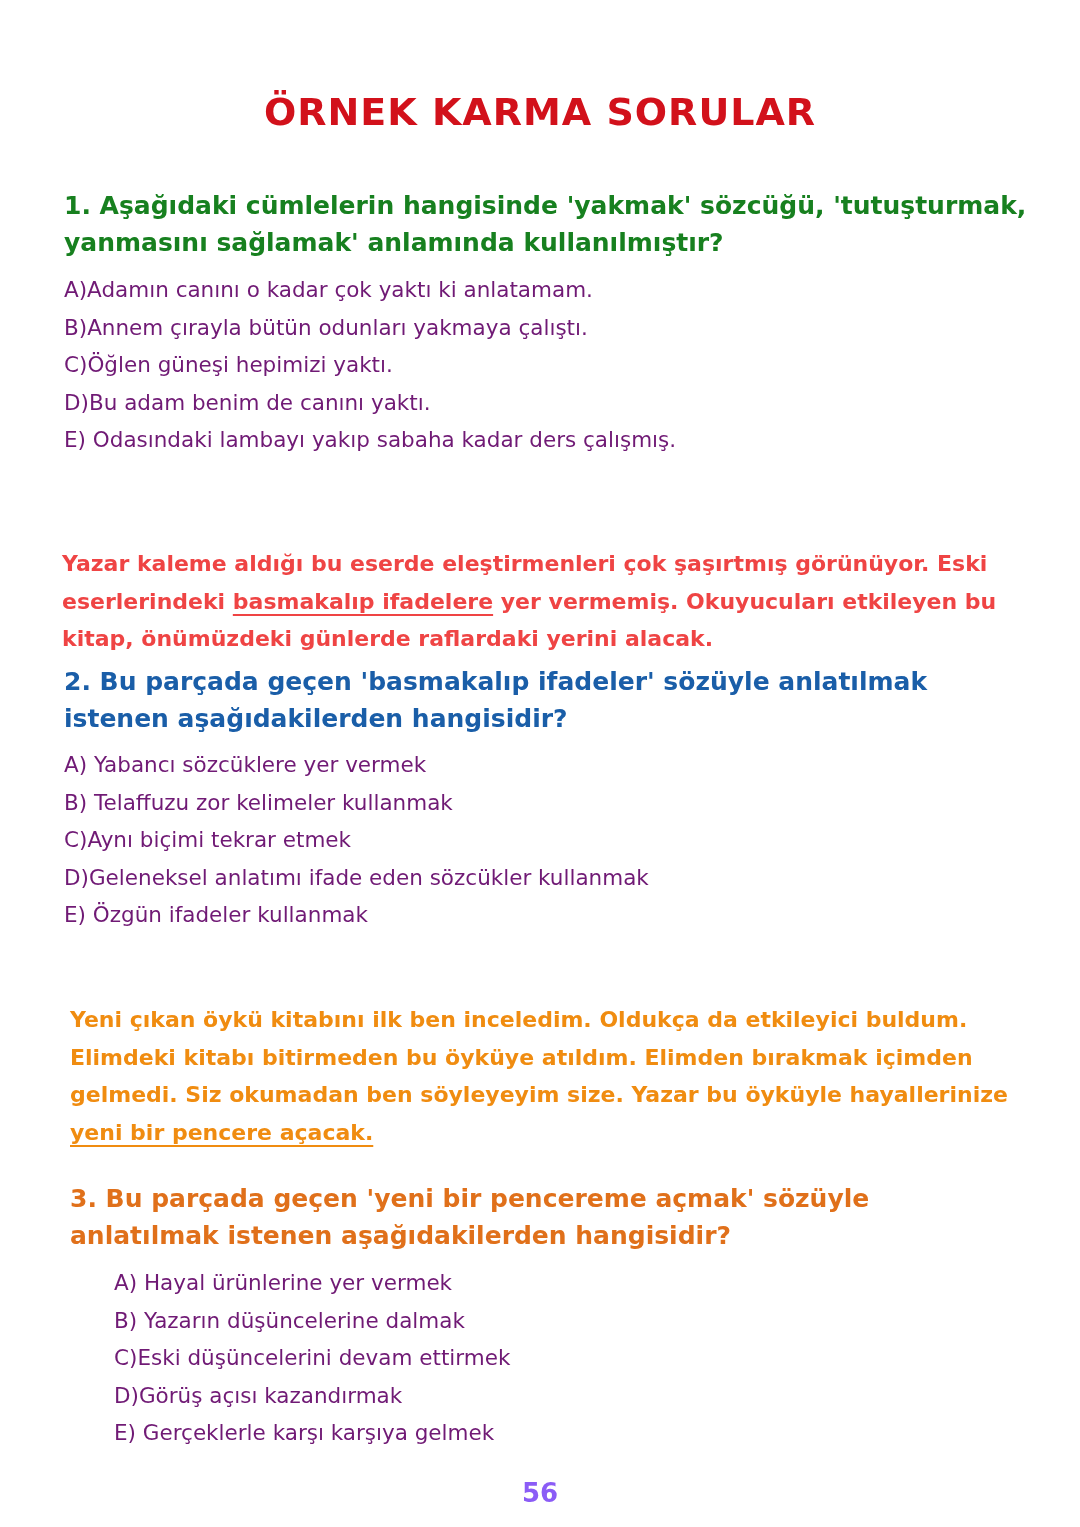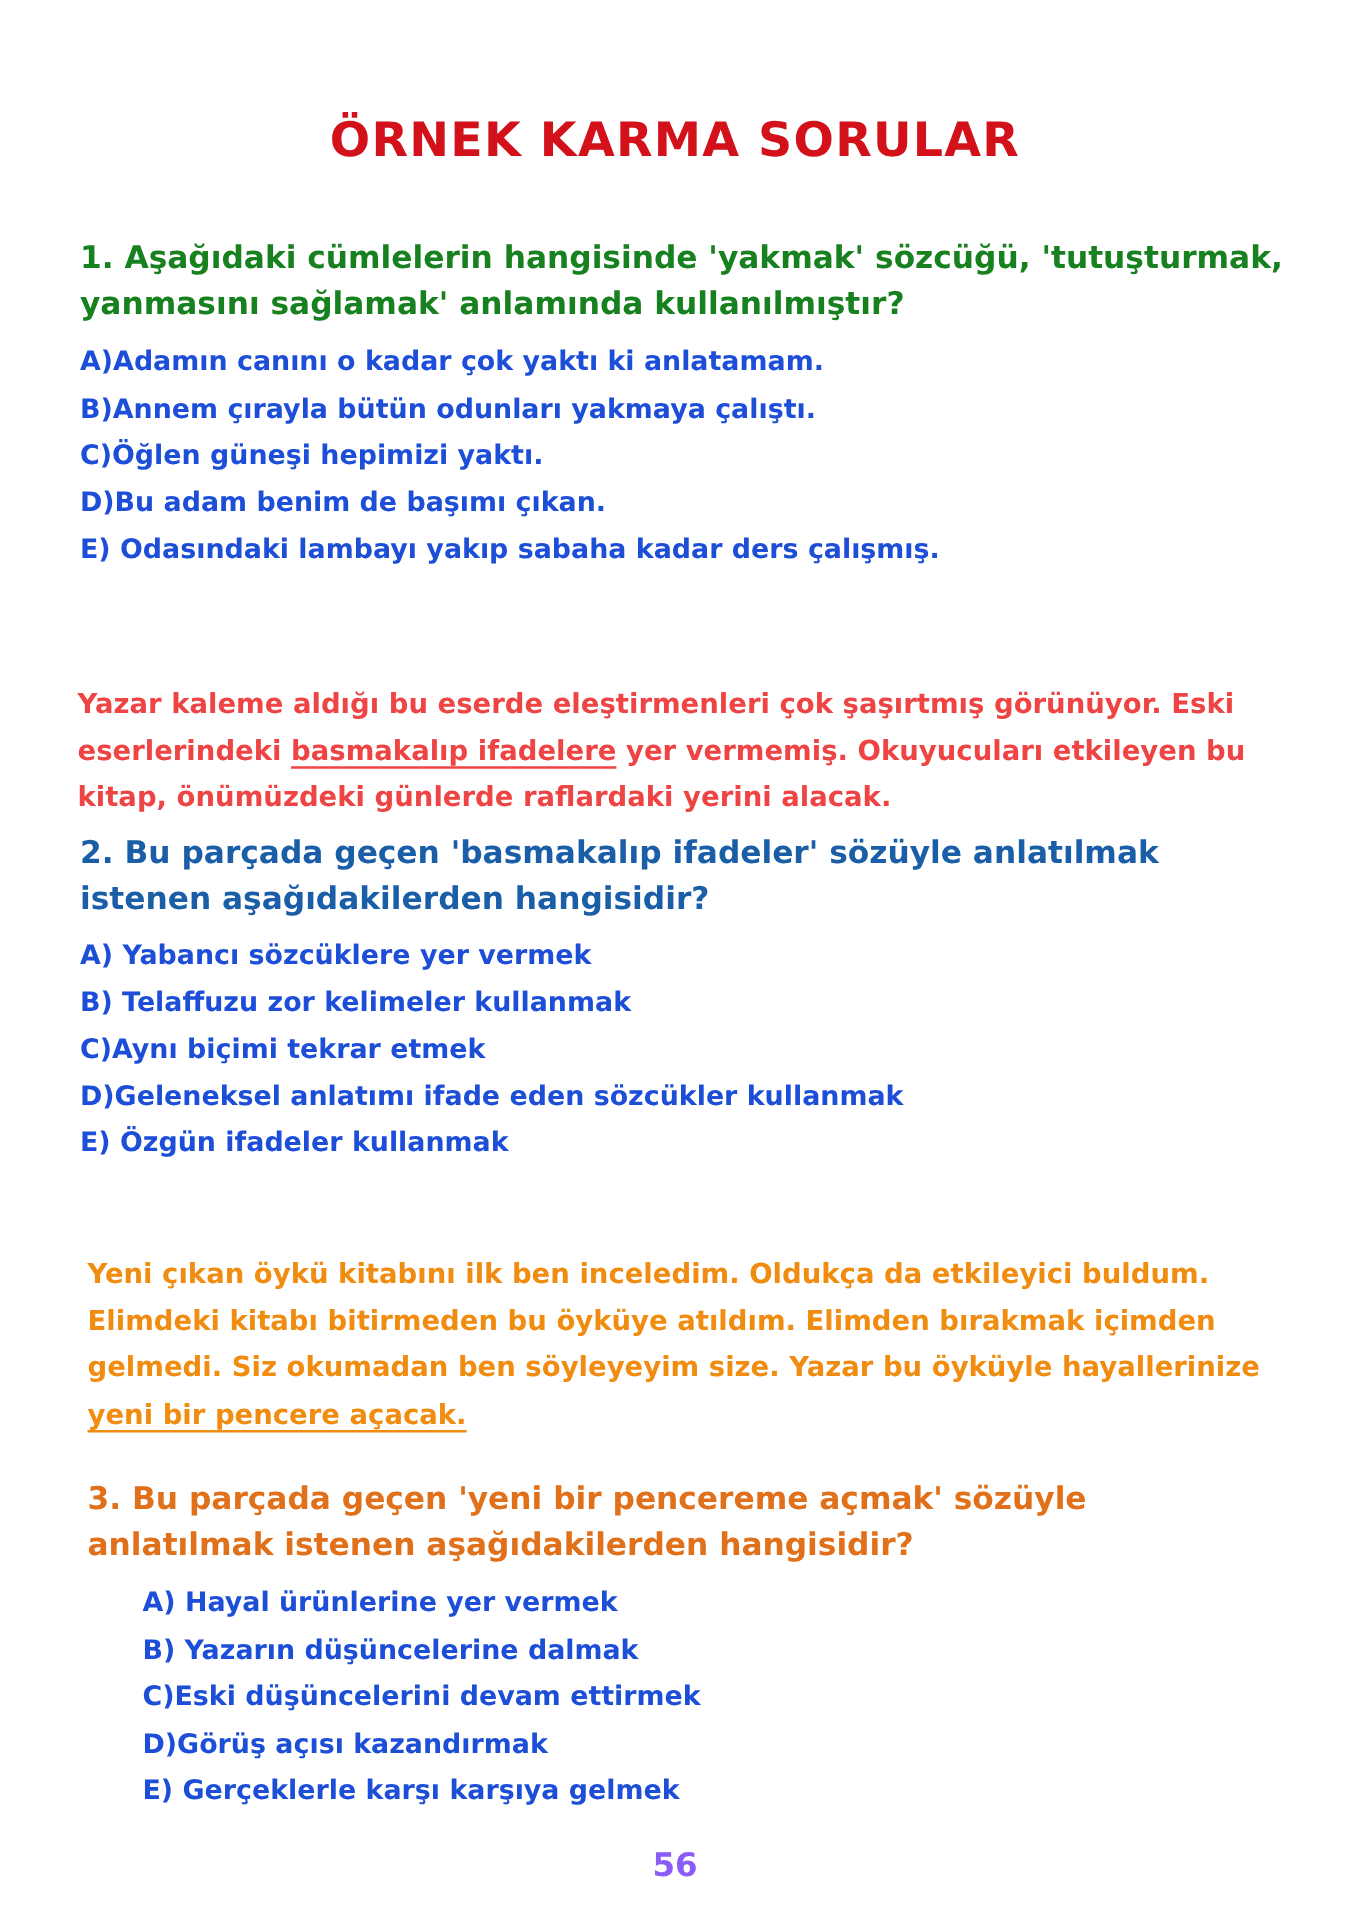--- a/index.html
+++ b/index.html
@@ -7,40 +7,40 @@
       width: 1080px; height: 1527px; position: relative; overflow: hidden;
       font-family: "DejaVu Sans", sans-serif;
     }
     .title {
       position: absolute; top: 90px; left: 0; width: 1080px; text-align: center;
       font-size: 38px; font-weight: bold; letter-spacing: 1px;
     }
     .q-stem {
       position: absolute; font-size: 25px; font-weight: bold; line-height: 37px;
     }
-    .options { position: absolute; font-size: 21.5px; font-weight: bold; line-height: 37.5px; color: #1d4ed8; }
+    .options { position: absolute; font-size: 21.5px; font-weight: normal; line-height: 37.5px; color: #701a75; }
     .options div { white-space: nowrap; }
     .passage { position: absolute; font-size: 22px; font-weight: bold; line-height: 37.5px; }
     .ul { text-decoration: underline; text-decoration-thickness: 2px; text-underline-offset: 5px; }
     .page-num {
       position: absolute; top: 1478px; left: 0; width: 1080px; text-align: center;
       font-size: 26px; font-weight: bold; color: #8b5cf6;
     }
   </style>
 </head>
 <body>
 
 <div class="title" style="color:#d2111b;">ÖRNEK KARMA SORULAR</div>
 
 <div class="q-stem" style="top:187px; left:64px; width:975px; color:#17801f;">1. Aşağıdaki cümlelerin hangisinde 'yakmak' sözcüğü, 'tutuşturmak, yanmasını sağlamak' anlamında kullanılmıştır?</div>
 <div class="options" style="top:271px; left:64px;">
   <div>A)Adamın canını o kadar çok yaktı ki anlatamam.</div>
   <div>B)Annem çırayla bütün odunları yakmaya çalıştı.</div>
   <div>C)Öğlen güneşi hepimizi yaktı.</div>
-  <div>D)Bu adam benim de başımı çıkan.</div>
+  <div>D)Bu adam benim de canını yaktı.</div>
   <div>E) Odasındaki lambayı yakıp sabaha kadar ders çalışmış.</div>
 </div>
 
 <div class="passage" style="top:513px; left:62px; width:960px; color:#ef4444;margin-top:32px;">
   <span>Yazar kaleme aldığı bu eserde eleştirmenleri çok şaşırtmış görünüyor. Eski eserlerindeki </span><span class="ul">basmakalıp ifadelere</span><span> yer vermemiş. Okuyucuları etkileyen bu kitap, önümüzdeki günlerde raflardaki yerini alacak.</span>
 </div>
 
 <div class="q-stem" style="top:663px; left:64px; width:900px; color:#1a5ea8;">2. Bu parçada geçen 'basmakalıp ifadeler' sözüyle anlatılmak istenen aşağıdakilerden hangisidir?</div>
 <div class="options" style="top:746px; left:64px;">
   <div>A) Yabancı sözcüklere yer vermek</div>

